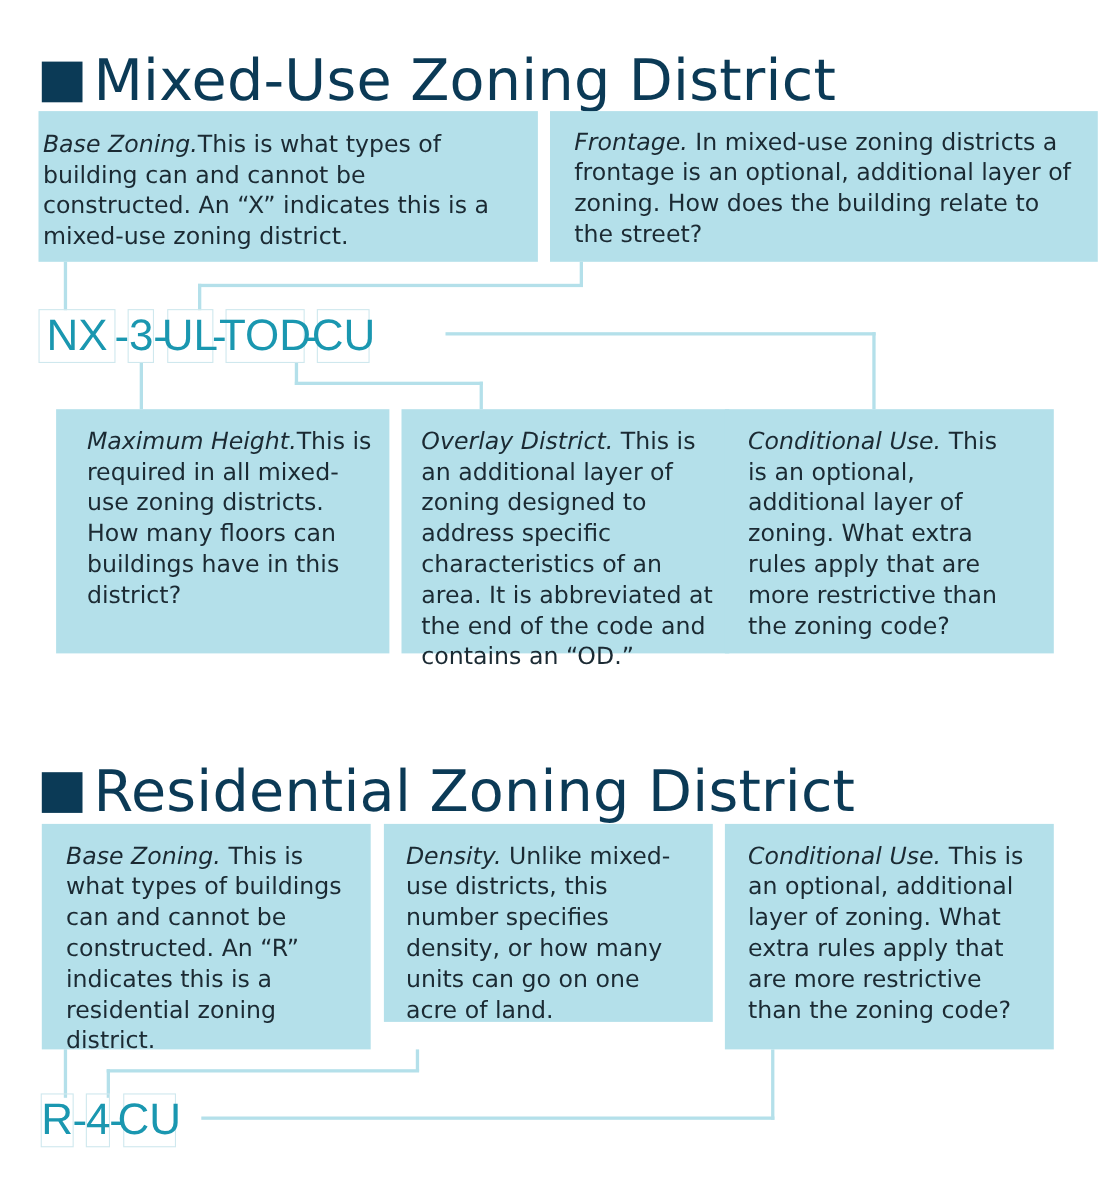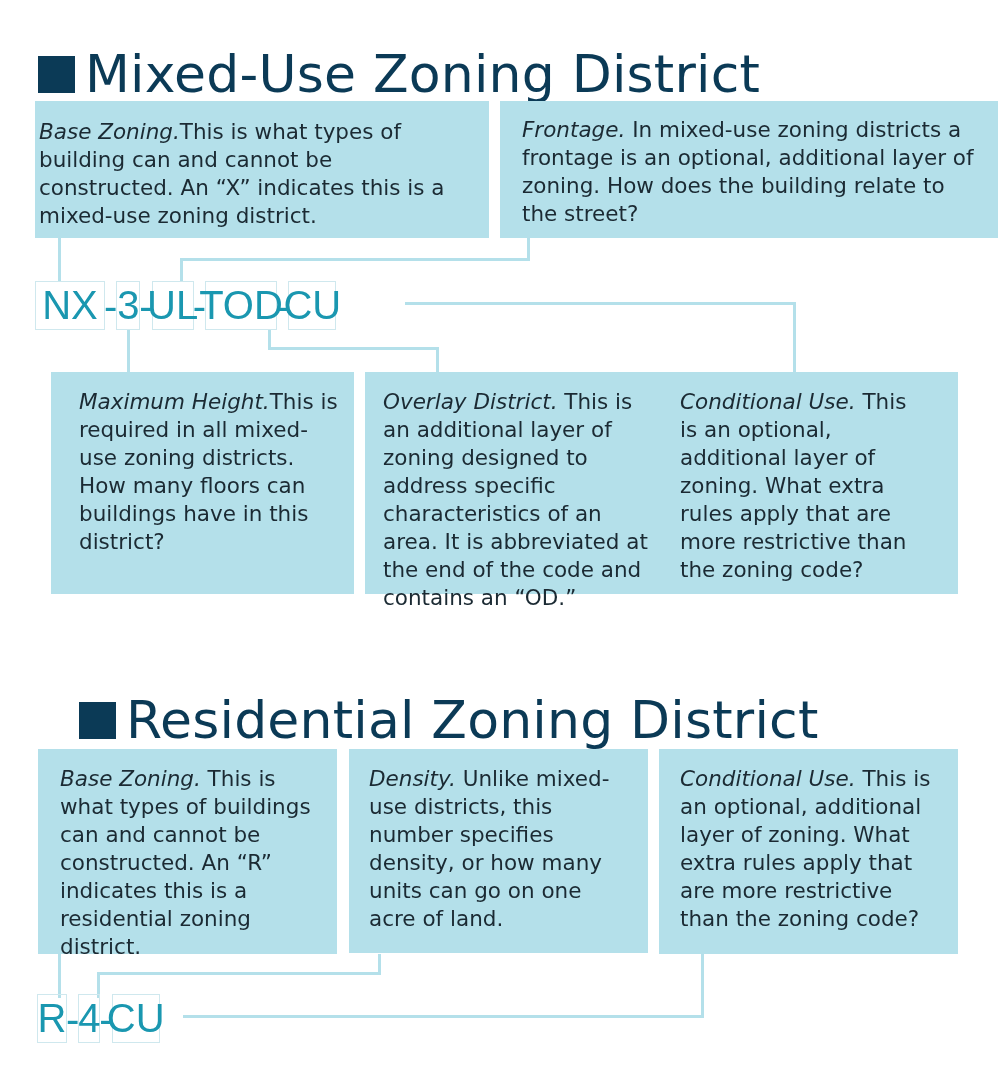--- a/index.html
+++ b/index.html
@@ -58,30 +58,30 @@
 </div>
 
 <div class="box" style="left:349px;top:372px;width:298px;height:222px;padding:16px 6px 0 18px;margin-left:16px;">
   <i>Overlay District.</i><span> This is an additional layer of zoning designed to address specific characteristics of an area. It is abbreviated at the end of the code and contains an “OD.”</span>
 </div>
 
 <div class="box" style="left:659px;top:372px;width:299px;height:222px;padding:16px 40px 0 21px;">
   <i>Conditional Use.</i><span> This is an optional, additional layer of zoning. What extra rules apply that are more restrictive than the zoning code?</span>
 </div>
 
-<div class="heading" style="left:38px;top:690px;margin-left:41px;">
+<div class="heading" style="left:38px;top:690px;">
   <span class="sq"></span>
   <span>Residential Zoning District</span>
 </div>
 
 <div class="box" style="left:38px;top:749px;width:299px;height:205px;padding:16px 8px 0 22px;">
   <i>Base Zoning.</i><span> This is what types of buildings can and cannot be constructed. An “R” indicates this is a residential zoning district.</span>
 </div>
 
-<div class="box" style="left:349px;top:749px;width:299px;height:204px;padding:16px 20px 0 20px;">
+<div class="box" style="left:349px;top:749px;width:299px;height:180px;padding:16px 20px 0 20px;">
   <i>Density.</i><span> Unlike mixed-use districts, this number specifies density, or how many units can go on one acre of land.</span>
 </div>
 
 <div class="box" style="left:659px;top:749px;width:299px;height:205px;padding:16px 22px 0 21px;">
   <i>Conditional Use.</i><span> This is an optional, additional layer of zoning. What extra rules apply that are more restrictive than the zoning code?</span>
 </div>
 
 <div class="line" style="left:58px;top:954px;width:3px;height:44px;"></div>
 <div class="line" style="left:378px;top:954px;width:3px;height:20px;"></div>
 <div class="line" style="left:97px;top:972px;width:284px;height:3px;"></div>

